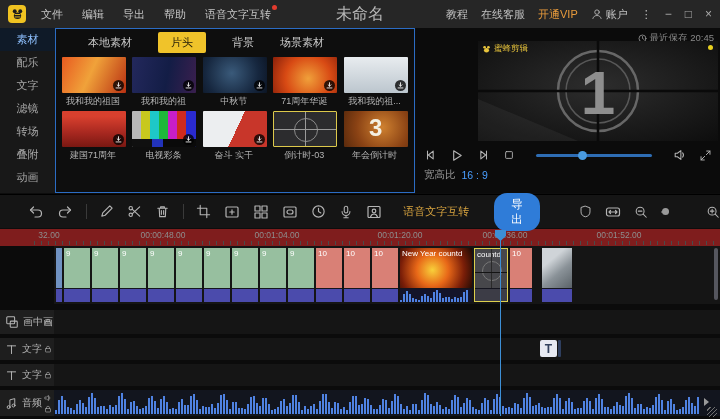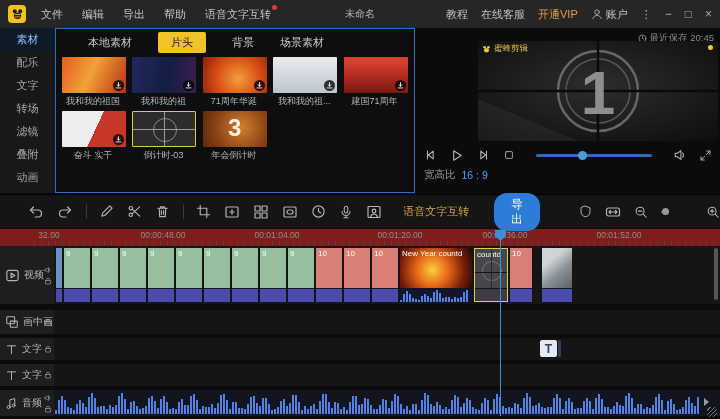--- a/index.html
+++ b/index.html
@@ -8,21 +8,21 @@
   font-family:"Liberation Sans","DejaVu Sans",sans-serif;color:#c8c8c8;font-size:11px}
 svg{display:block}
 .ic{stroke:#b4b4b4;fill:none;stroke-width:1.2;stroke-linecap:round;stroke-linejoin:round}
 
 
 .titlebar{position:absolute;top:0;left:0;right:0;height:28px;background:#262626;display:flex;align-items:center;z-index:30}
 .logo{width:18px;height:18px;background:#f0c321;border-radius:4px;margin-left:8px;display:flex;align-items:center;justify-content:center}
 .menus{display:flex;gap:19px;margin-left:15px;color:#c4c4c4;font-size:11px}
 .menus span{cursor:default;position:relative}
 .menus span:last-child i{position:absolute;top:-2px;right:-6px;width:5px;height:5px;border-radius:50%;background:#e23b2e}
-.wtitle{position:absolute;left:50%;transform:translateX(-50%);color:#b8b8b8;font-size:10px}
+.wtitle{position:absolute;left:50%;transform:translateX(-50%);color:#b8b8b8;font-size:16px}
 .tb-right{position:absolute;right:8px;display:flex;align-items:center;gap:13px;font-size:11px;color:#c0c0c0}
 .vip{color:#e89b3c}
 .acct{display:flex;align-items:center;gap:3px}
 .winbtn{color:#aaa;font-size:12px;display:flex;gap:13px}
 
 
 .sidebar{position:absolute;top:28px;left:0;width:55px;height:165px;background:#181818;z-index:5}
 .side-item{height:23px;display:flex;align-items:center;justify-content:center;color:#a8a8a8;font-size:11px;cursor:pointer}
 .side-item.active{color:#8fc1ff;background:#0f1a28}
 
@@ -176,22 +176,22 @@
         <span>□</span>
         <span>×</span>
       </span>
     </div>
   </header>
 
   <nav class="sidebar">
     <div class="side-item active">素材</div>
     <div class="side-item">配乐</div>
     <div class="side-item">文字</div>
+    <div class="side-item">滤镜</div>
     <div class="side-item">转场</div>
-    <div class="side-item">滤镜</div>
     <div class="side-item">叠附</div>
     <div class="side-item">动画</div>
   </nav>
 
   <section class="library">
     <div class="tabs">
       <span class="tab">本地素材</span>
       <span class="tab active">片头</span>
       <span class="tab">背景</span>
       <span class="tab">场景素材</span>
@@ -211,20 +211,30 @@
         <div class="thumb t2">
             <span class="dl">
               <svg class="ic" width="7" height="7" viewBox="0 0 10 10" style="stroke:#fff">
                 <path d="M5 1v5M3 4l2 2 2-2M1.5 8.5h7"></path>
               </svg>
             </span>
           </div>
         <div class="cap">我和我的祖</div>
       </div>
       <div class="cell">
+        <div class="thumb t3">
+            <span class="dl">
+              <svg class="ic" width="7" height="7" viewBox="0 0 10 10" style="stroke:#fff">
+                <path d="M5 1v5M3 4l2 2 2-2M1.5 8.5h7"></path>
+              </svg>
+            </span>
+          </div>
+        <div class="cap">中秋节</div>
+      </div>
+      <div class="cell">
         <div class="thumb t4">
             <span class="dl">
               <svg class="ic" width="7" height="7" viewBox="0 0 10 10" style="stroke:#fff">
                 <path d="M5 1v5M3 4l2 2 2-2M1.5 8.5h7"></path>
               </svg>
             </span>
           </div>
         <div class="cap">71周年华诞</div>
       </div>
       <div class="cell">
@@ -239,20 +249,30 @@
       </div>
       <div class="cell">
         <div class="thumb t6">
             <span class="dl">
               <svg class="ic" width="7" height="7" viewBox="0 0 10 10" style="stroke:#fff">
                 <path d="M5 1v5M3 4l2 2 2-2M1.5 8.5h7"></path>
               </svg>
             </span>
           </div>
         <div class="cap">建国71周年</div>
+      </div>
+      <div class="cell">
+        <div class="thumb t7">
+            <span class="dl" style="z-index:2">
+              <svg class="ic" width="7" height="7" viewBox="0 0 10 10" style="stroke:#fff">
+                <path d="M5 1v5M3 4l2 2 2-2M1.5 8.5h7"></path>
+              </svg>
+            </span>
+          </div>
+        <div class="cap">电视彩条</div>
       </div>
       <div class="cell">
         <div class="thumb t8">
             <span class="dl">
               <svg class="ic" width="7" height="7" viewBox="0 0 10 10" style="stroke:#fff">
                 <path d="M5 1v5M3 4l2 2 2-2M1.5 8.5h7"></path>
               </svg>
             </span>
           </div>
         <div class="cap">奋斗 实干</div>
@@ -586,37 +606,20 @@
               <div class="cbody">
                 <span class="clbl">10</span>
               </div>
               <div class="astrip"></div>
             </div>
           <div class="clip c-smoke">
               <div class="cbody"></div>
               <div class="astrip"></div>
             </div>
         </div>
-      </div>
-      <div class="thead">
-        <svg class="ic" width="15" height="15" viewBox="0 0 16 16">
-            <rect x="2" y="2.5" width="12" height="11" rx="2"></rect>
-            <path d="M6.5 5.5l4 2.5-4 2.5z"></path>
-          </svg>
-        <span class="tname">视频</span>
-        <span class="tside">
-          <svg class="ic" width="8" height="8" viewBox="0 0 16 16">
-              <path d="M2.5 6h2.5L9 3v10L5 10H2.5z"></path>
-              <path d="M11 5.5a4 4 0 0 1 0 5"></path>
-            </svg>
-          <svg class="ic" width="8" height="8" viewBox="0 0 16 16">
-              <rect x="3" y="7" width="10" height="7" rx="1"></rect>
-              <path d="M5 7V5.5a3 3 0 0 1 6 0V7"></path>
-            </svg>
-        </span>
       </div>
     </div>
 
     <div class="trow tr2">
       <div class="lane"></div>
       <div class="thead">
         <svg class="ic" width="14" height="14" viewBox="0 0 16 16">
             <rect x="2" y="2" width="9" height="8" rx="1"></rect>
             <rect x="6" y="7" width="8" height="7" rx="1"></rect>
           </svg>

